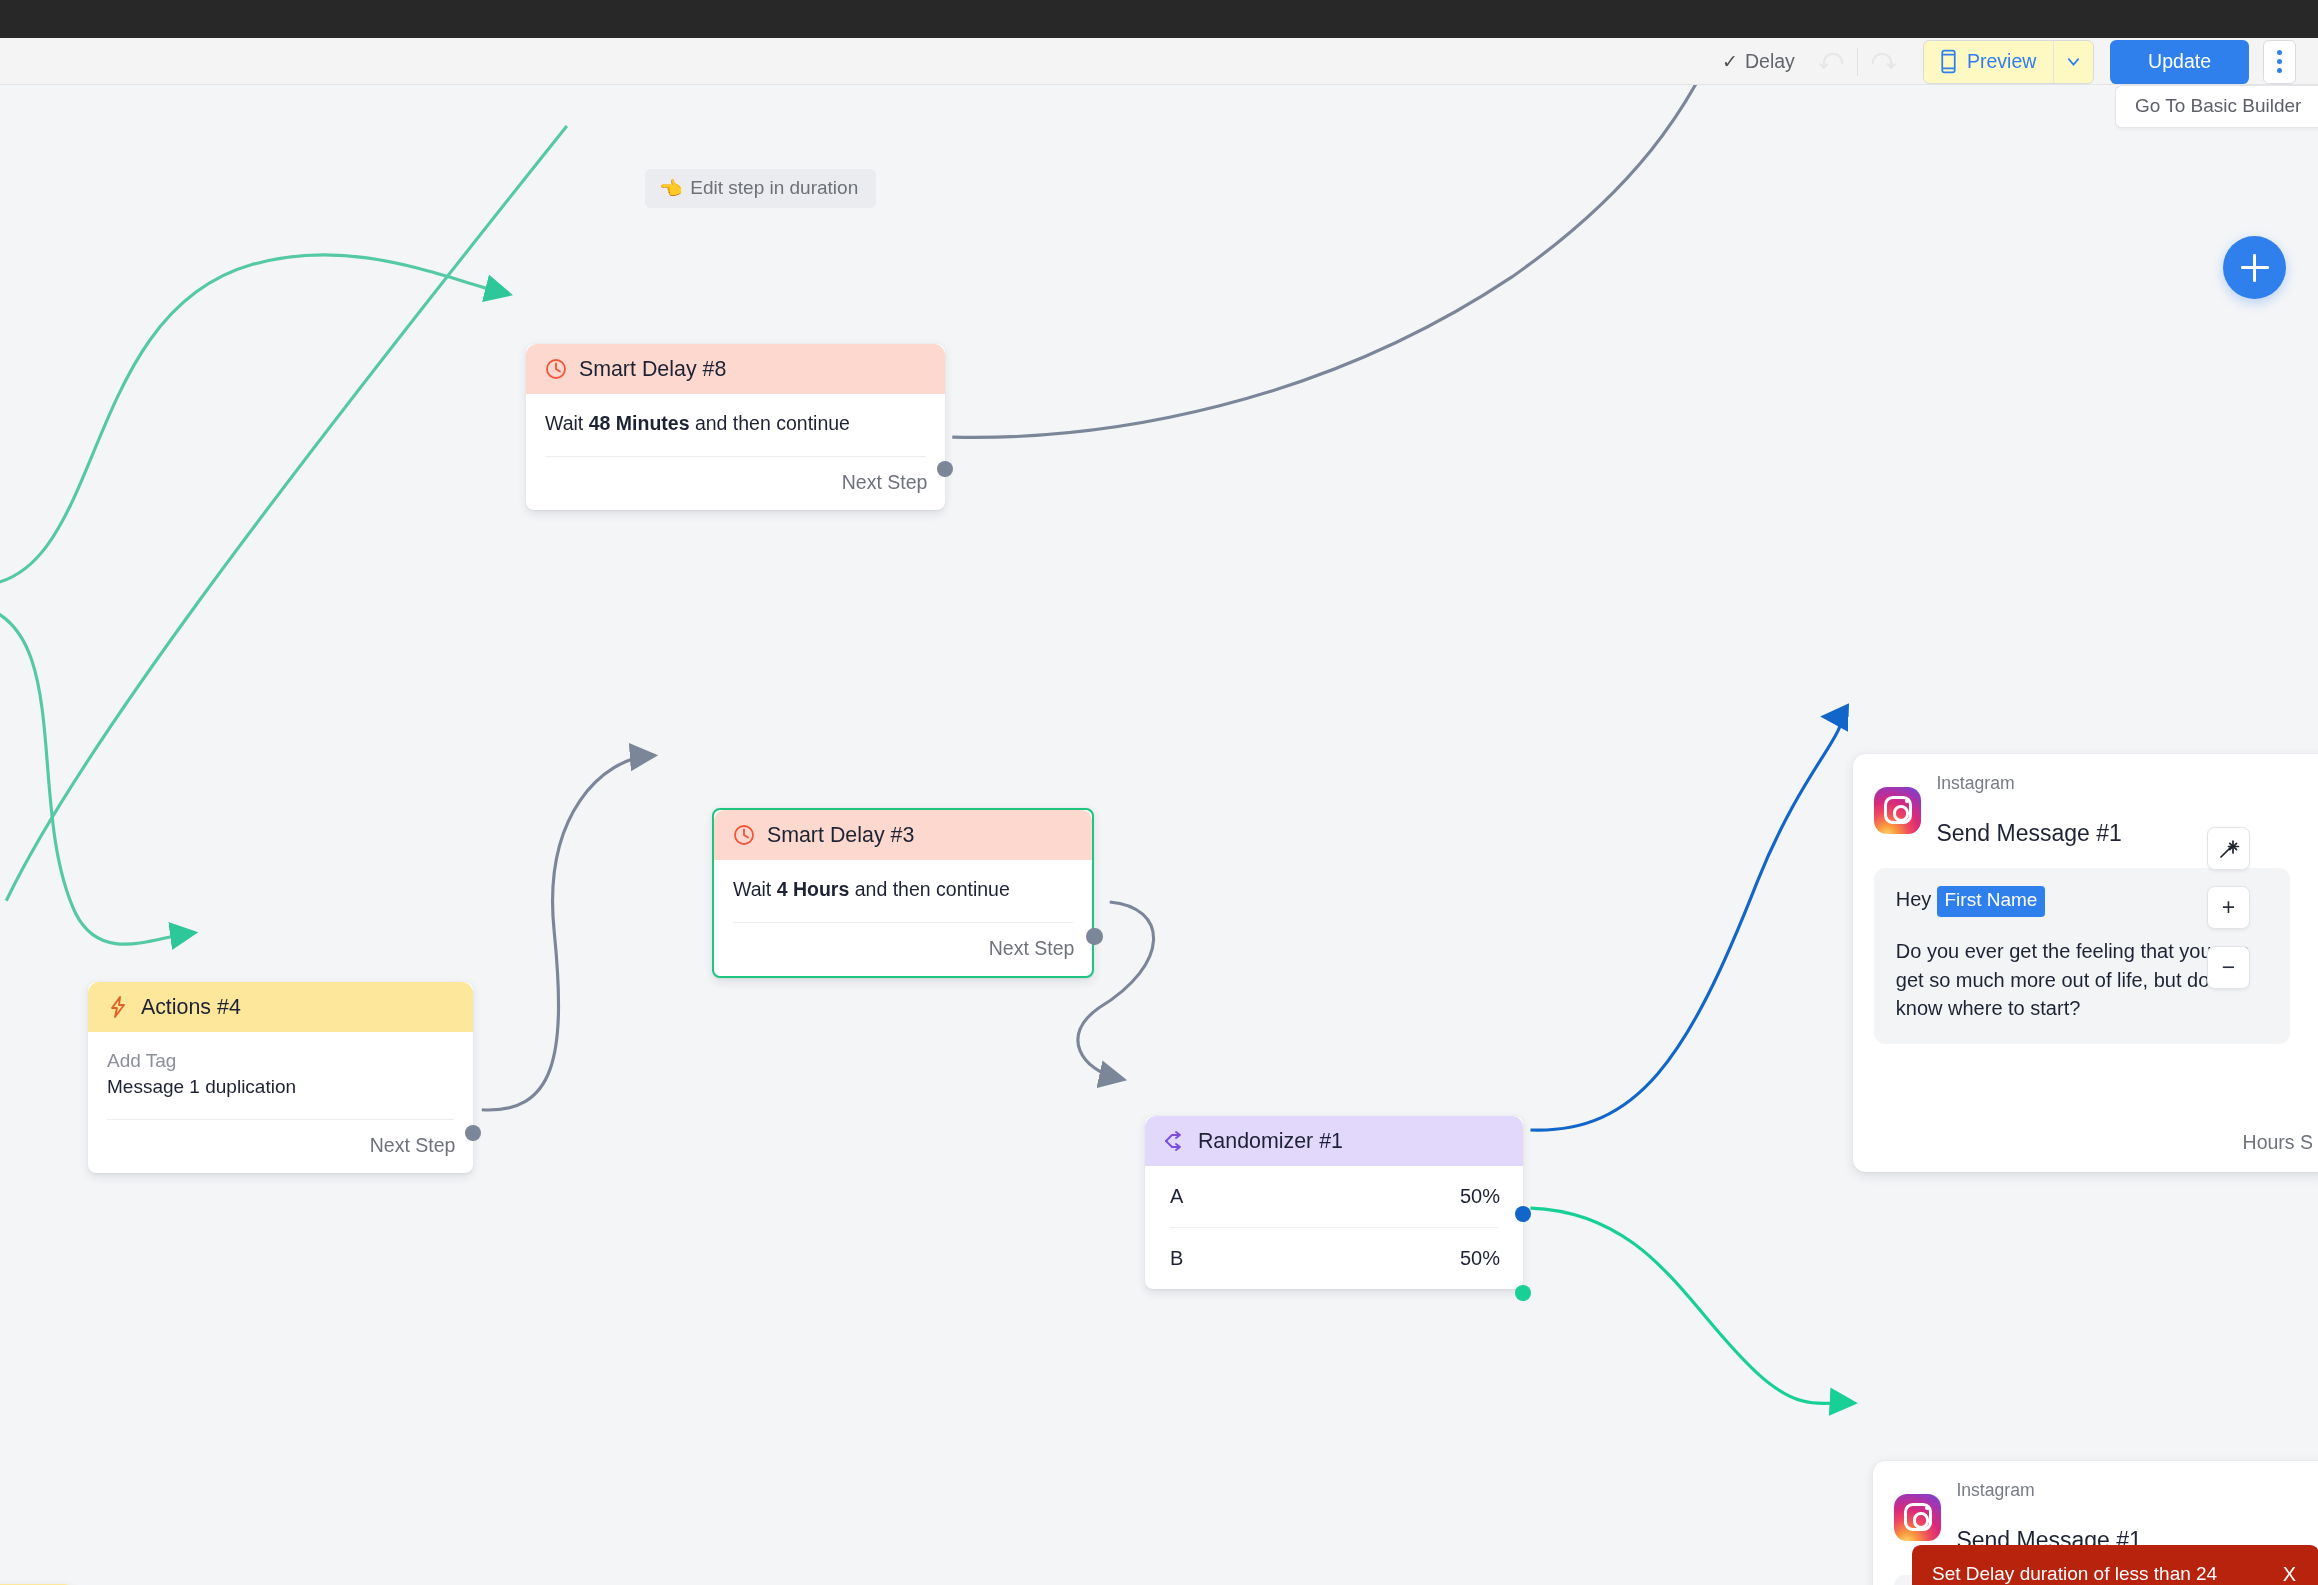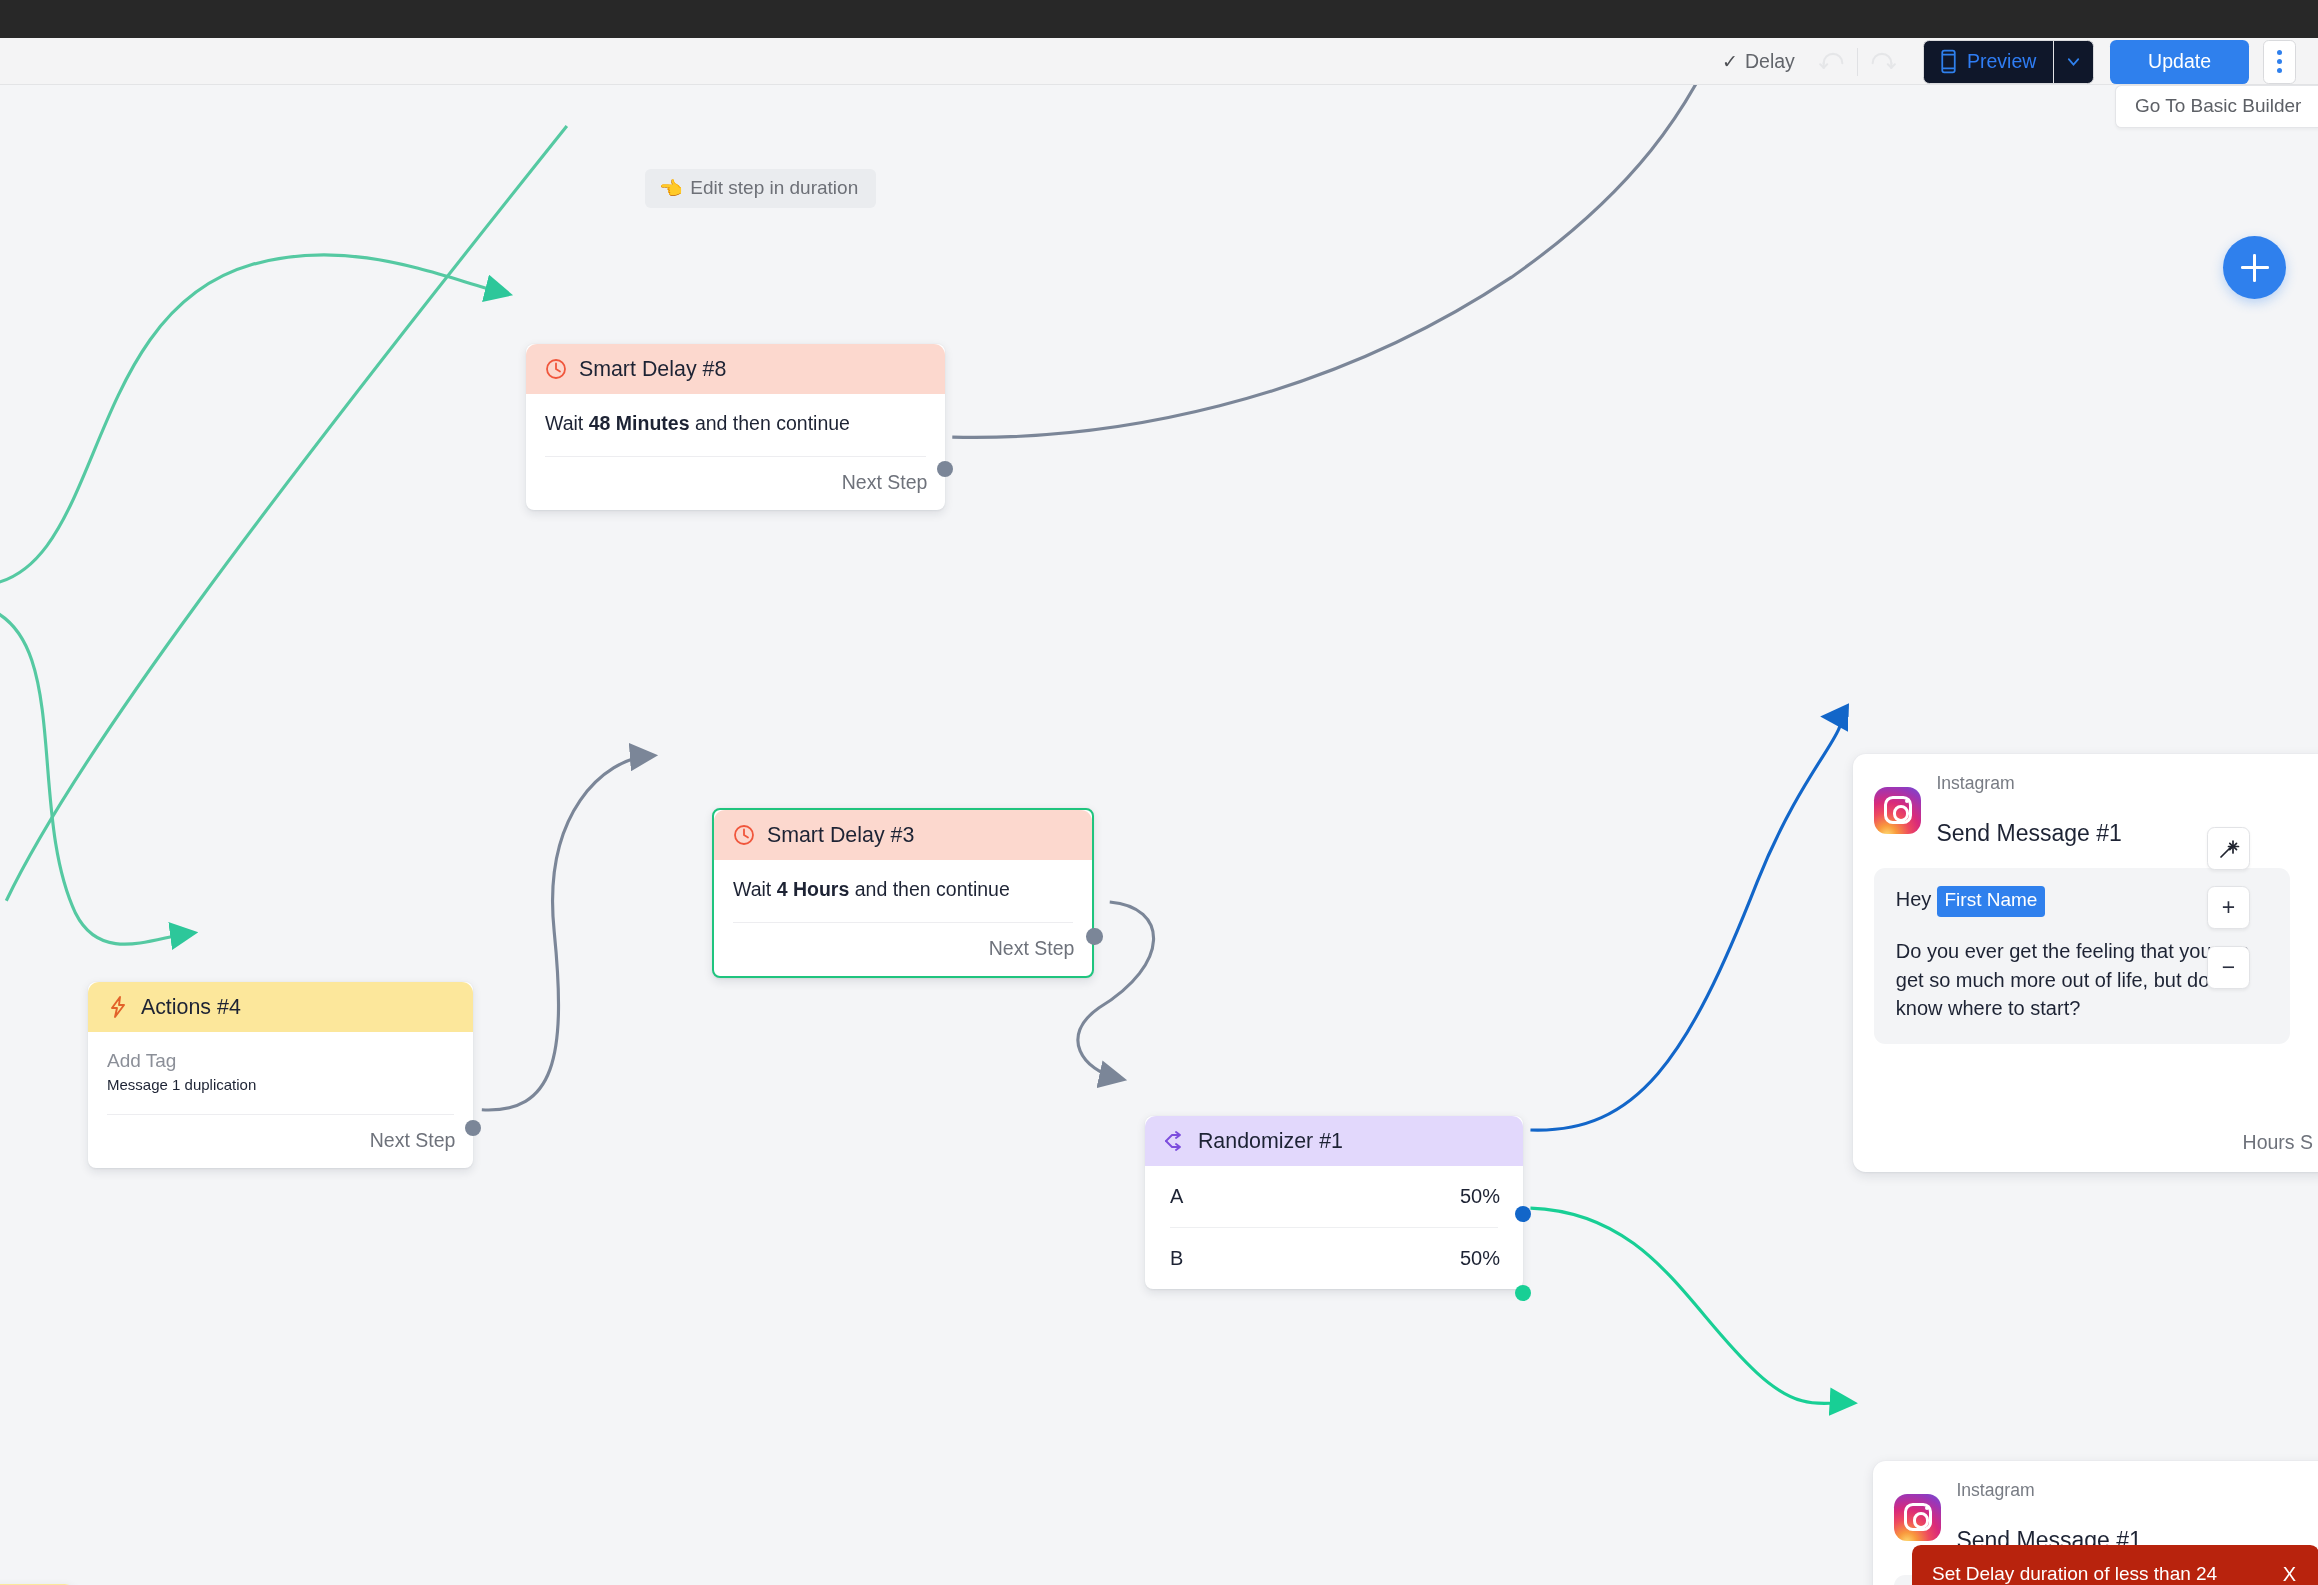--- a/index.html
+++ b/index.html
@@ -30,21 +30,21 @@
   }
   .saved .chk { font-size: 19px; color: #4e5055; line-height: 1; }
   .hist-btn {
     width: 37px; height: 37px; display: flex; align-items: center; justify-content: center;
     opacity: .45;
   }
   .hist-sep { width: 1.3px; height: 28px; background: #e0e1e4; margin: 0 5px; }
 
   .preview-group {
     display: flex; margin-left: 23px; border: 0.6px solid #d9dadd; border-radius: 6.3px;
-    background: #0f172a; overflow: hidden; height: 44px;
+    background: #fef9c3; overflow: hidden; height: 44px;
   }
   .preview-btn {
     display: flex; align-items: center; gap: 8.8px;
     padding: 0 16.4px 0 15px; font-size: 19.5px; color: #2f7df4; font-weight: 400;
     border-right: 0.6px solid #e2e3e6;
   }
   .preview-caret {
     width: 39px; display: flex; align-items: center; justify-content: center;
     color: #2f7df4; font-size: 16.4px;
   }
@@ -100,21 +100,21 @@
     padding: 12.6px 16.4px 12.6px 17.6px; border-radius: 11.3px 11.3px 0 0;
     font-size: 21.4px; color: #1d2334; font-weight: 400;
   }
   .head-delay { background: #fcd8ce; }
   .head-action { background: #fce79b; }
   .head-random { background: #e2d8fc; }
   .node-body { padding: 17.6px 19px 0 19px; }
   .node-line { font-size: 19.5px; color: #1d2334; }
   .node-line b { font-weight: 700; }
   .node-sub { font-size: 19px; color: #8b8f98; margin-bottom: 3.8px; }
-  .node-val { font-size: 15px; color: #1d2334; }
+  .node-val { font-size: 19px; color: #1d2334; }
   .node-divider { height: 0.6px; background: #ededf0; margin: 21.4px 0 0 0; }
   .next-row {
     display: flex; align-items: center; justify-content: flex-end;
     padding: 14px 17.6px 16.4px 0; font-size: 19.5px; color: #6e727b;
   }
   .port {
     position: absolute; width: 16.4px; height: 16.4px; border-radius: 50%;
     background: #7b8698;
   }
   .port.blue { background: #1266c9; }

